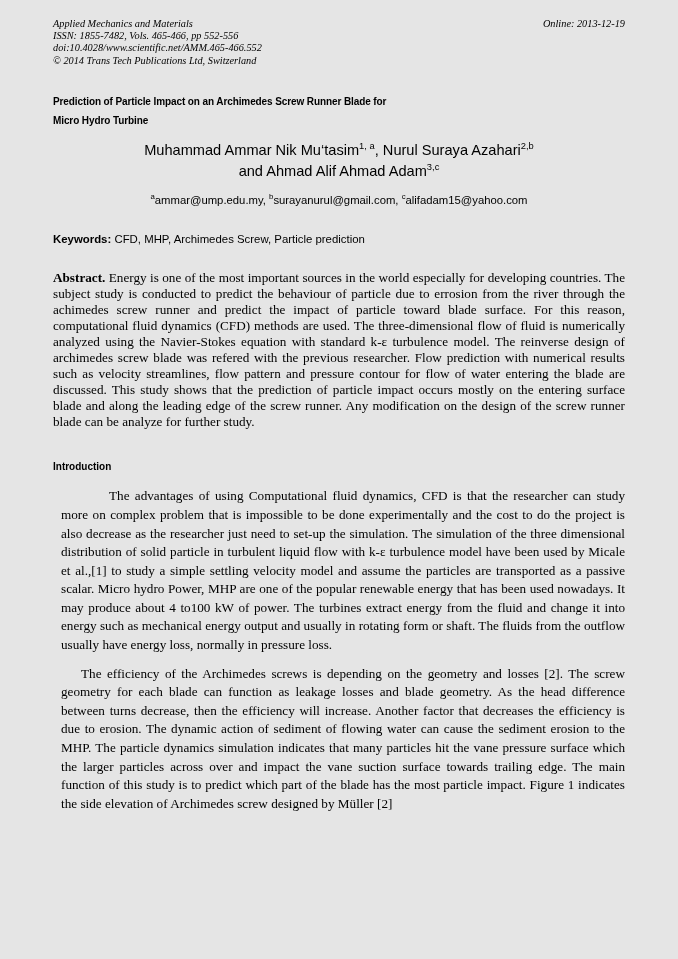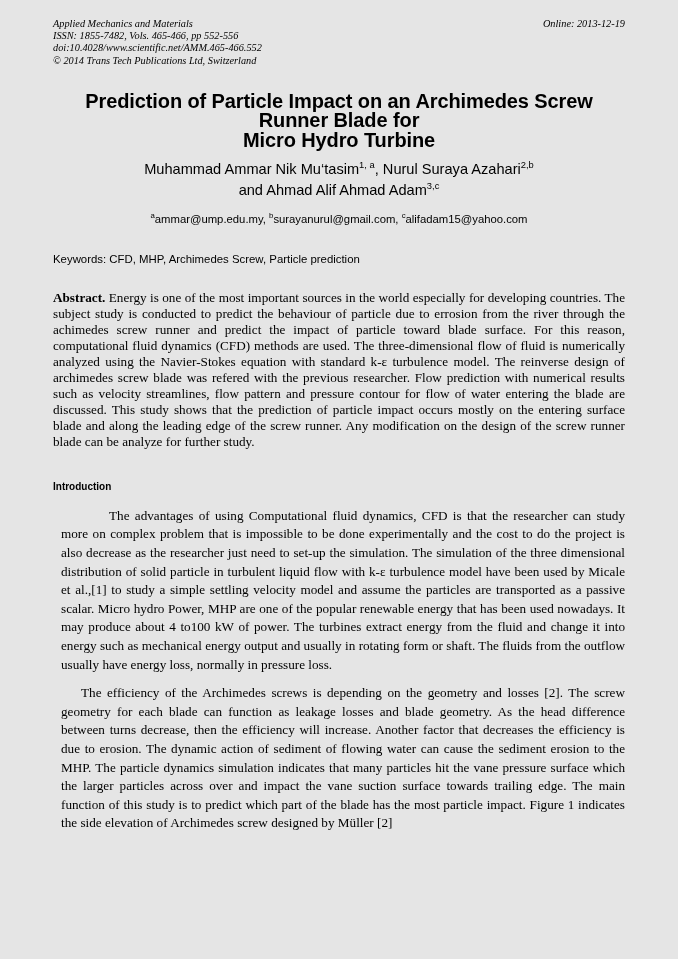--- a/index.html
+++ b/index.html
@@ -49,24 +49,24 @@
     right: 0;
     top: 0;
     font-style: italic;
     font-size: 10.3px;
     white-space: nowrap;
   }
 
   
   .title-block {
     margin-top: 25px;
-    text-align: center;
-    font-family: "Liberation Sans", sans-serif;
-    font-weight: bold;
-    font-size: 20px;
+    text-align: left;
+    font-family: "Liberation Sans", sans-serif;
+    font-weight: bold;
+    font-size: 10px;
     line-height: 19.5px;
     letter-spacing: -0.1px;
   }
 
   .authors {
     margin-top: 9px;
     text-align: center;
     font-family: "Liberation Sans", sans-serif;
     font-weight: normal;
     font-size: 14.6px;
@@ -102,21 +102,21 @@
   }
 
   
   .keywords {
     margin-top: 24px;
     font-family: "Liberation Sans", sans-serif;
     font-size: 11.4px;
     line-height: 15px;
   }
   .keywords .kw-label {
-    font-weight: normal;
+    font-weight: bold;
   }
 
   
   .abstract {
     margin-top: 23px;
     font-family: "Liberation Serif", serif;
     font-size: 13.2px;
     line-height: 16px;
     text-align: justify;
     text-justify: inter-word;

